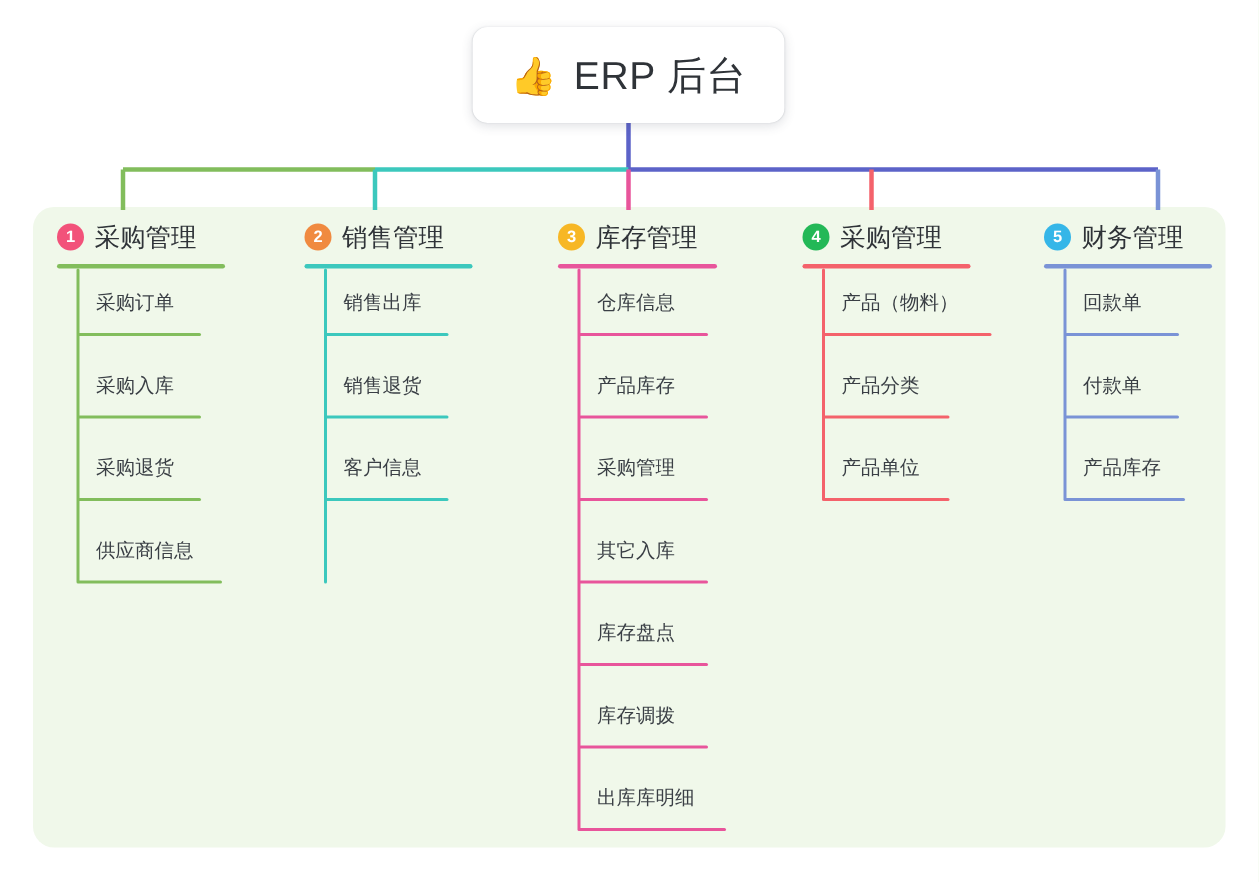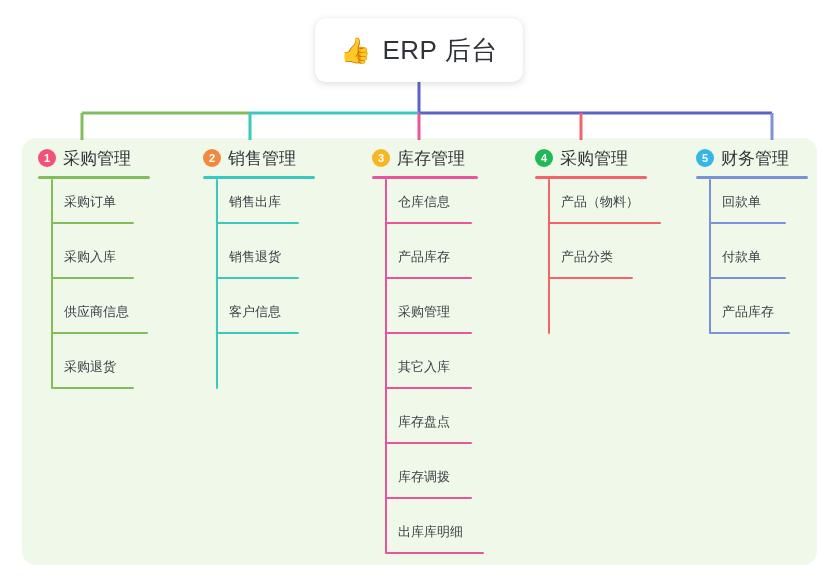--- a/index.html
+++ b/index.html
@@ -93,26 +93,26 @@
           <div class="spine" style="background: rgb(130, 189, 92); height: 210px;"></div>
           <div class="leaf">
             <div class="leaf-label">采购订单</div>
             <div class="leaf-rule" style="width: 82px; background: rgb(130, 189, 92);"></div>
           </div>
           <div class="leaf">
             <div class="leaf-label">采购入库</div>
             <div class="leaf-rule" style="width: 82px; background: rgb(130, 189, 92);"></div>
           </div>
           <div class="leaf">
+            <div class="leaf-label">采购退货</div>
+            <div class="leaf-rule" style="width: 82px; background: rgb(130, 189, 92);"></div>
+          </div>
+          <div class="leaf">
             <div class="leaf-label">供应商信息</div>
             <div class="leaf-rule" style="width: 96px; background: rgb(130, 189, 92);"></div>
-          </div>
-          <div class="leaf">
-            <div class="leaf-label">采购退货</div>
-            <div class="leaf-rule" style="width: 82px; background: rgb(130, 189, 92);"></div>
           </div>
         </div>
       </div>
       <div class="col" style="left: 203px; top: 146px;">
         <div class="col-head">
           <span class="badge" style="background: rgb(240, 138, 64);">2</span>
           <span class="col-title">销售管理</span>
         </div>
         <div class="head-rule" style="width: 112px; background: rgb(60, 200, 189);"></div>
         <div class="items" style="height: 220px;">
@@ -178,20 +178,24 @@
         <div class="items" style="height: 165px;">
           <div class="spine" style="background: rgb(244, 98, 107); height: 155px;"></div>
           <div class="leaf">
             <div class="leaf-label">产品（物料）</div>
             <div class="leaf-rule" style="width: 112px; background: rgb(244, 98, 107);"></div>
           </div>
           <div class="leaf">
             <div class="leaf-label">产品分类</div>
             <div class="leaf-rule" style="width: 84px; background: rgb(244, 98, 107);"></div>
           </div>
+          <div class="leaf">
+            <div class="leaf-label">产品单位</div>
+            <div class="leaf-rule" style="width: 84px; background: rgb(244, 98, 107);"></div>
+          </div>
         </div>
       </div>
       <div class="col" style="left: 696px; top: 146px;">
         <div class="col-head">
           <span class="badge" style="background: rgb(53, 182, 232);">5</span>
           <span class="col-title">财务管理</span>
         </div>
         <div class="head-rule" style="width: 112px; background: rgb(122, 147, 214);"></div>
         <div class="items" style="height: 165px;">
           <div class="spine" style="background: rgb(122, 147, 214); height: 155px;"></div>

